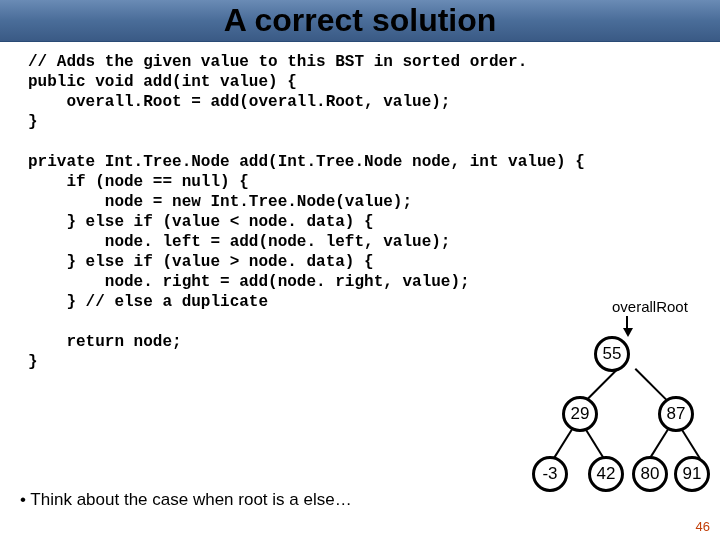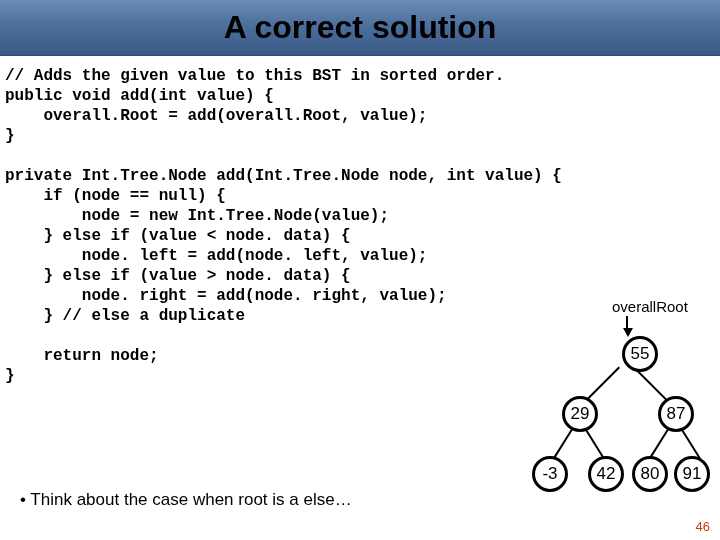--- a/index.html
+++ b/index.html
@@ -6,39 +6,39 @@
   body {
     width: 720px;
     height: 540px;
     background: #fff;
     font-family: Arial, sans-serif;
     position: relative;
     overflow: hidden;
   }
   .title-bar {
     width: 100%;
-    height: 56px;
+    height: 42px;
     background: linear-gradient(to bottom, #6a8bb5 0%, #4a6d99 50%, #3a5a85 100%);
     display: flex;
     align-items: center;
     justify-content: center;
     border-bottom: 1px solid #2a4a75;
   }
   .title-text {
     color: #000;
     font-size: 32px;
     font-weight: bold;
     font-family: Arial, sans-serif;
   }
   .code-block {
     font-family: "Courier New", monospace;
     font-size: 16px;
     font-weight: bold;
     white-space: pre;
-    padding: 10px 12px 0 5px;
+    padding: 10px 12px 0 28px;
     line-height: 1.25;
     color: #000;
   }
   .bullet {
     position: absolute;
     bottom: 30px;
     left: 20px;
     font-size: 17px;
     font-family: Arial, sans-serif;
   }
@@ -128,21 +128,21 @@
 }</div>
 
 <div class="tree">
   <div class="tree-label" style="left:140px; top:0;margin-left:12px;">overallRoot</div>
 
   <div class="arrow">
     <div class="arrow-line" style="left:168px; top:18px; width:16px; transform:rotate(90deg);"></div>
     <div class="arrow-head" style="left:163px; top:30px;"></div>
   </div>
 
-  <div class="node" style="left:162px; top:38px;">55</div>
+  <div class="node" style="left:134px; top:38px;">55</div>
   <div class="node" style="left:102px; top:98px;">29</div>
   <div class="node" style="left:198px; top:98px;">87</div>
   <div class="node" style="left:72px;  top:158px;">-3</div>
   <div class="node" style="left:128px; top:158px;">42</div>
   <div class="node" style="left:172px; top:158px;">80</div>
   <div class="node" style="left:214px; top:158px;">91</div>
 
   <div class="edge" style="left:160px; top:70px; width:48px; transform:rotate(135deg);"></div>
   <div class="edge" style="left:176px; top:70px; width:48px; transform:rotate(45deg);"></div>
 

